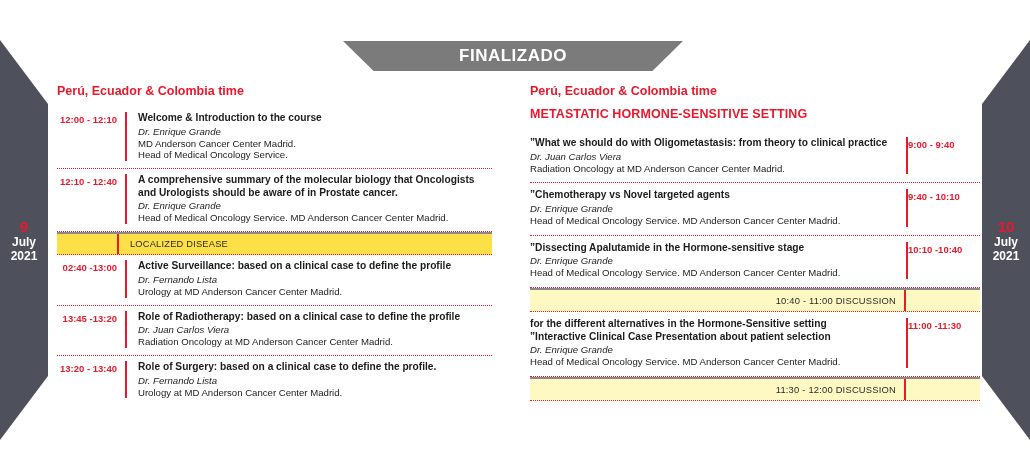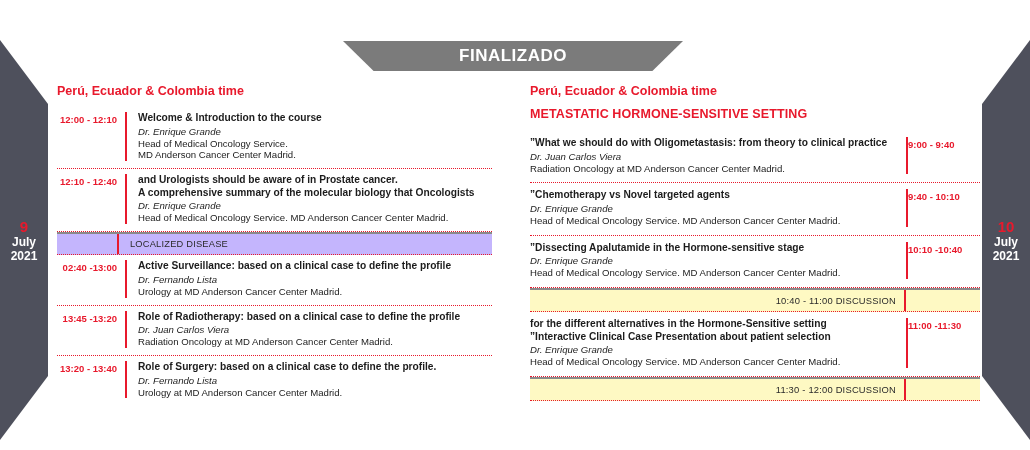--- a/index.html
+++ b/index.html
@@ -121,21 +121,21 @@
   .aff{
     font-size:9.6px;
     color:#1c1c1c;
     line-height:11.8px;
     margin:0;
   }
 
   
   .band{
     position:relative;
-    background:#c4b5fd;
+    background:#fde047;
     border-top:2px solid #8a8a8a;
     border-bottom:1.5px dotted #e8192c;
     height:20px;
   }
   .band .bandbar{
     position:absolute;
     left:60px;top:0;bottom:0;width:2px;background:#e8192c;
   }
   .band .bandlabel{
     position:absolute;
@@ -217,31 +217,31 @@
   <div class="col col-left">
 
     <div class="tz">Perú, Ecuador &amp; Colombia time</div>
 
     <div class="lrow">
       <div class="ltime">12:00 - 12:10</div>
       <div class="lbar"></div>
       <div class="lbody">
         <p class="ttl">Welcome &amp; Introduction to the course</p>
         <p class="spk">Dr. Enrique Grande</p>
+        <p class="aff">MD Anderson Cancer Center Madrid.</p>
         <p class="aff">Head of Medical Oncology Service.</p>
-        <p class="aff">MD Anderson Cancer Center Madrid.</p>
       </div>
     </div>
 
     <div class="lrow">
       <div class="ltime">12:10 - 12:40</div>
       <div class="lbar"></div>
       <div class="lbody">
+        <p class="ttl">A comprehensive summary of the molecular biology that Oncologists</p>
         <p class="ttl">and Urologists should be aware of in Prostate cancer.</p>
-        <p class="ttl">A comprehensive summary of the molecular biology that Oncologists</p>
         <p class="spk">Dr. Enrique Grande</p>
         <p class="aff">Head of Medical Oncology Service. MD Anderson Cancer Center Madrid.</p>
       </div>
     </div>
 
     <div class="band">
       <div class="bandbar"></div>
       <div class="bandlabel">LOCALIZED DISEASE</div>
     </div>
 

